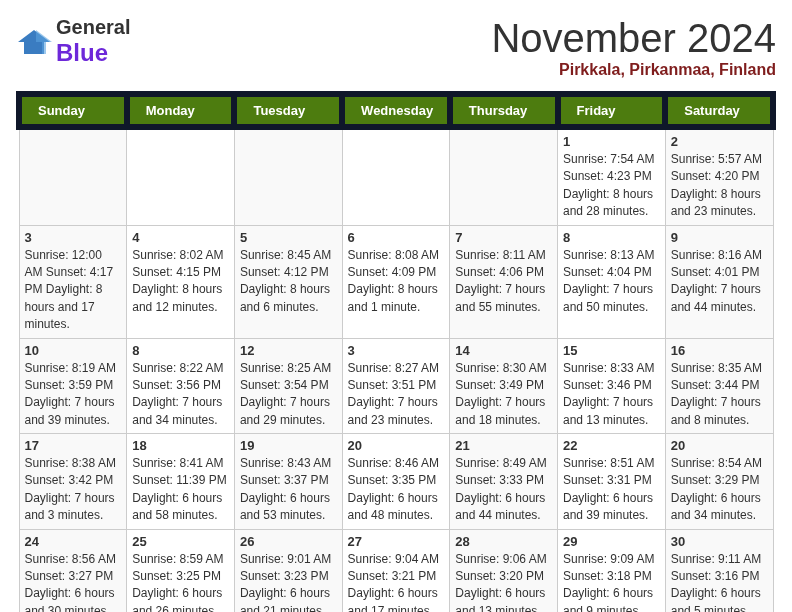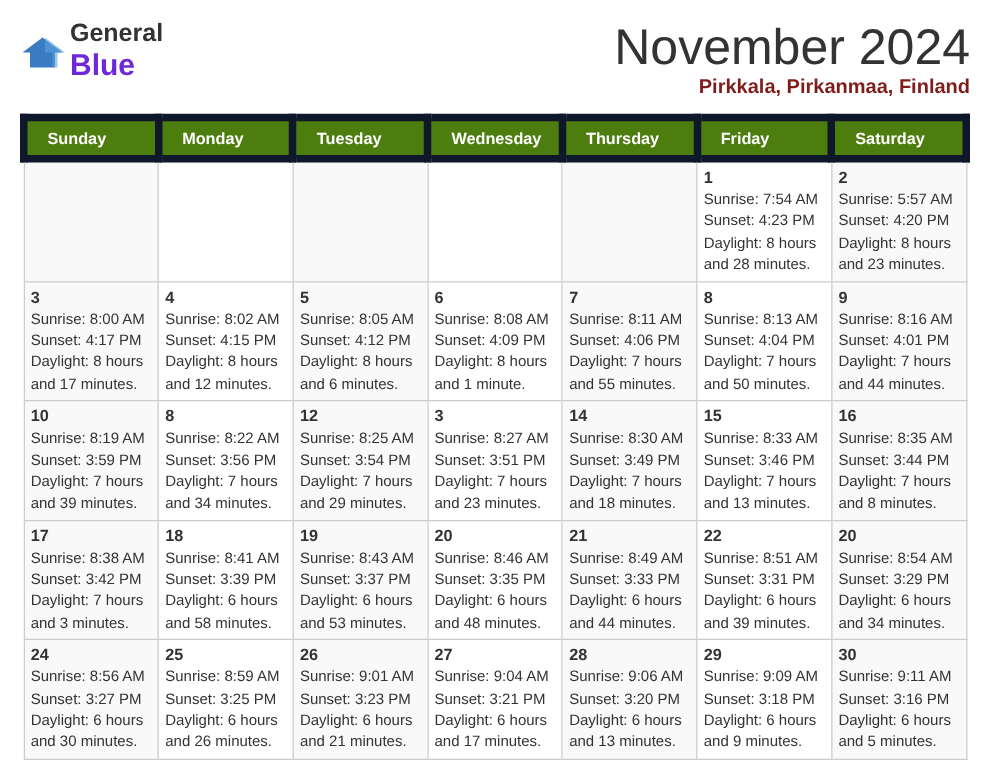--- a/index.html
+++ b/index.html
@@ -132,33 +132,33 @@
         <td>
           <span class="day-number">2</span>
           <div class="day-info">Sunrise: 5:57 AM
 Sunset: 4:20 PM
 Daylight: 8 hours and 23 minutes.</div>
         </td>
       </tr>
       <tr class="week-row">
         <td>
           <span class="day-number">3</span>
-          <div class="day-info">Sunrise: 8:00 AM
+          <div class="day-info">Sunrise: 12:00 AM
 Sunset: 4:17 PM
 Daylight: 8 hours and 17 minutes.</div>
         </td>
         <td>
           <span class="day-number">4</span>
           <div class="day-info">Sunrise: 8:02 AM
 Sunset: 4:15 PM
 Daylight: 8 hours and 12 minutes.</div>
         </td>
         <td>
           <span class="day-number">5</span>
-          <div class="day-info">Sunrise: 8:05 AM
+          <div class="day-info">Sunrise: 8:45 AM
 Sunset: 4:12 PM
 Daylight: 8 hours and 6 minutes.</div>
         </td>
         <td>
           <span class="day-number">6</span>
           <div class="day-info">Sunrise: 8:08 AM
 Sunset: 4:09 PM
 Daylight: 8 hours and 1 minute.</div>
         </td>
         <td>
@@ -227,21 +227,21 @@
       <tr class="week-row">
         <td>
           <span class="day-number">17</span>
           <div class="day-info">Sunrise: 8:38 AM
 Sunset: 3:42 PM
 Daylight: 7 hours and 3 minutes.</div>
         </td>
         <td>
           <span class="day-number">18</span>
           <div class="day-info">Sunrise: 8:41 AM
-Sunset: 3:39 PM
+Sunset: 11:39 PM
 Daylight: 6 hours and 58 minutes.</div>
         </td>
         <td>
           <span class="day-number">19</span>
           <div class="day-info">Sunrise: 8:43 AM
 Sunset: 3:37 PM
 Daylight: 6 hours and 53 minutes.</div>
         </td>
         <td>
           <span class="day-number">20</span>

